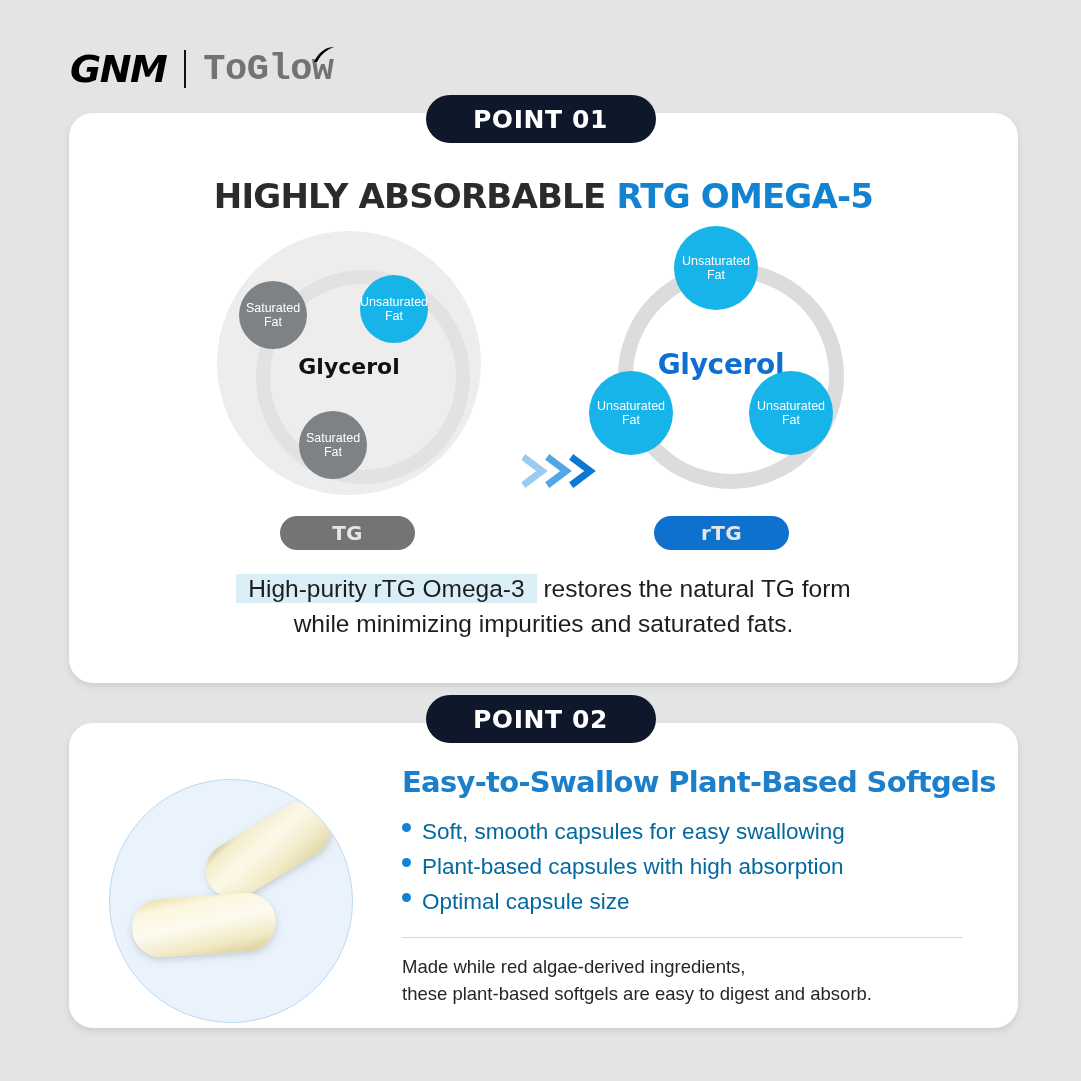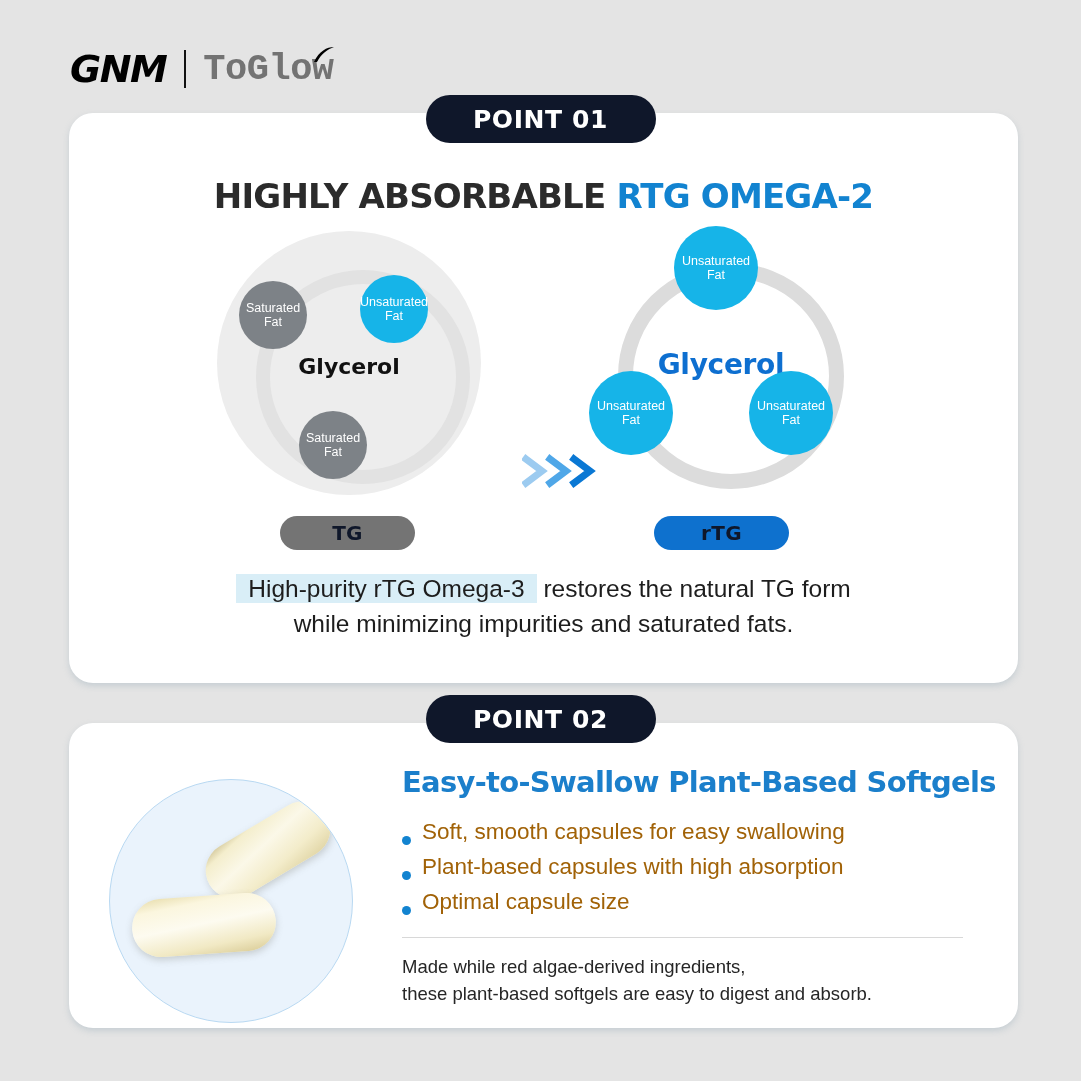--- a/index.html
+++ b/index.html
@@ -218,21 +218,21 @@
   }
 
   
   .type-pill {
     position: absolute;
     height: 34px;
     border-radius: 17px;
     display: flex;
     align-items: center;
     justify-content: center;
-    color: #0f172a;
+    color: #e5e5e5;
     font-family: "DejaVu Sans", sans-serif;
     font-weight: 700;
     font-size: 20px;
     letter-spacing: 0.3px;
   }
   #pill-tg {
     left: 211px;
     top: 403px;
     width: 135px;
     background: #747474;
@@ -310,23 +310,23 @@
     white-space: nowrap;
     line-height: 1.1;
   }
   .bullet-list {
     margin: 16px 0 0 0;
     padding: 0;
     list-style: none;
   }
   .bullet-item {
     display: flex;
-    align-items: flex-end;
+    align-items: center;
     font-size: 22.5px;
-    color: #a16207;
+    color: #0369a1;
     line-height: 1.55;
   }
   .bullet-dot {
     width: 9px;
     height: 9px;
     border-radius: 50%;
     background: #1283d0;
     margin-right: 11px;
     flex: none;
     position: relative;
@@ -358,21 +358,21 @@
     </span>
     <span class="brand-divider"></span>
     <span class="brand-toglow">ToGlow</span>
   </div>
 
   <div class="point-badge" id="badge-point-1">POINT 01</div>
 
   <div class="card" id="card-point-1">
 
     <div class="headline">
-      <span class="hl-dark">HIGHLY ABSORBABLE</span><span>&nbsp;</span><span class="hl-blue">RTG OMEGA-2</span>
+      <span class="hl-dark">HIGHLY ABSORBABLE</span><span>&nbsp;</span><span class="hl-blue">RTG OMEGA-5</span>
     </div>
 
     <div class="diagram-row">
 
       <div class="diagram" id="diagram-tg">
         <div class="outer-disc"></div>
         <div class="ring" id="ring-tg"></div>
         <div class="ring-label" id="glycerol-tg">Glycerol</div>
 
         <div class="node gray sm" id="node-tg-sat-left">

